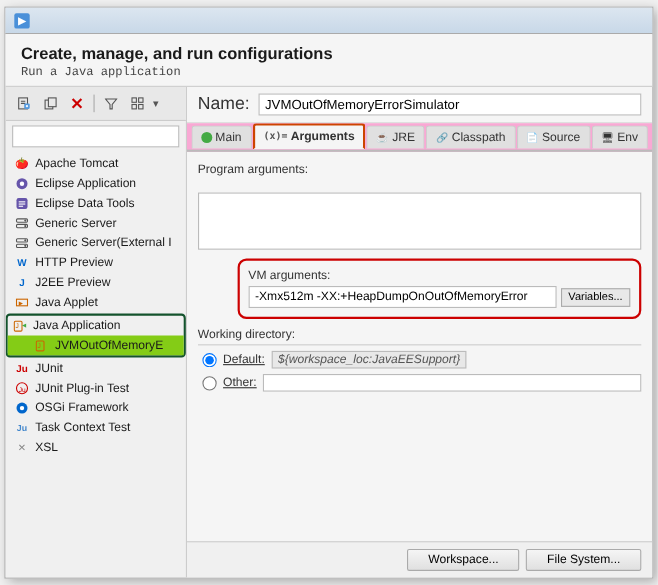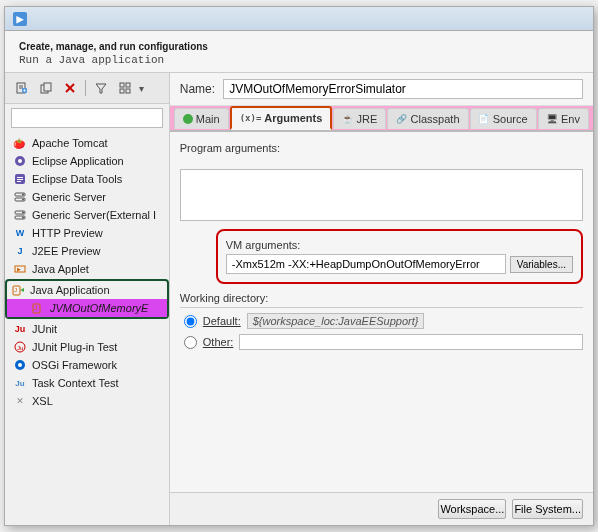--- a/index.html
+++ b/index.html
@@ -48,21 +48,21 @@
       font-size: 12px;
       color: #1a1a1a;
       font-weight: 600;
     }
     .header {
       padding: 10px 14px 6px;
       background: #f5f5f5;
       border-bottom: 1px solid #ccc;
     }
     .header-title {
-      font-size: 10px;
+      font-size: 15px;
       font-weight: bold;
       color: #1a1a1a;
     }
     .header-subtitle {
       font-size: 11px;
       color: #444;
       margin-top: 2px;
       font-family: Liberation Mono, monospace;
     }
     .main-content {
@@ -122,22 +122,21 @@
       color: #1a1a1a;
       font-size: 11px;
     }
     .config-item.selected {
       background: #c0d8f0;
     }
     .config-item.child {
       padding-left: 24px;
     }
     .config-item.child.selected {
-      background: #d946ef;
-      font-style: italic;
+      background: #84cc16;
     }
     .icon-box {
       width: 14px;
       height: 14px;
       display: flex;
       align-items: center;
       justify-content: center;
       flex-shrink: 0;
       font-size: 10px;
     }
@@ -149,21 +148,21 @@
       background: #f5f5f5;
     }
     .name-row {
       display: flex;
       align-items: center;
       padding: 6px 10px;
       gap: 8px;
       border-bottom: 1px solid #ddd;
     }
     .name-label {
-      font-size: 12px;
+      font-size: 16px;
       color: #333;
     }
     .name-input {
       flex: 1;
       border: 1px solid #bbb;
       padding: 2px 5px;
       font-size: 12px;
       background: white;
     }
     .tabs-row {
@@ -277,21 +276,21 @@
     .bottom-bar {
       display: flex;
       justify-content: flex-end;
       align-items: center;
       padding: 6px 10px;
       gap: 6px;
       border-top: 1px solid #ccc;
       background: #f0f0f0;
     }
     .btn {
-      padding: 3px 1px;
+      padding: 3px 18px;
       border: 1px solid #aaa;
       background: linear-gradient(180deg, #f5f5f5 0%, #e0e0e0 100%);
       cursor: pointer;
       font-size: 11px;
       border-radius: 2px;
     }
     .separator {
       width: 1px;
       height: 16px;
       background: #aaa;

